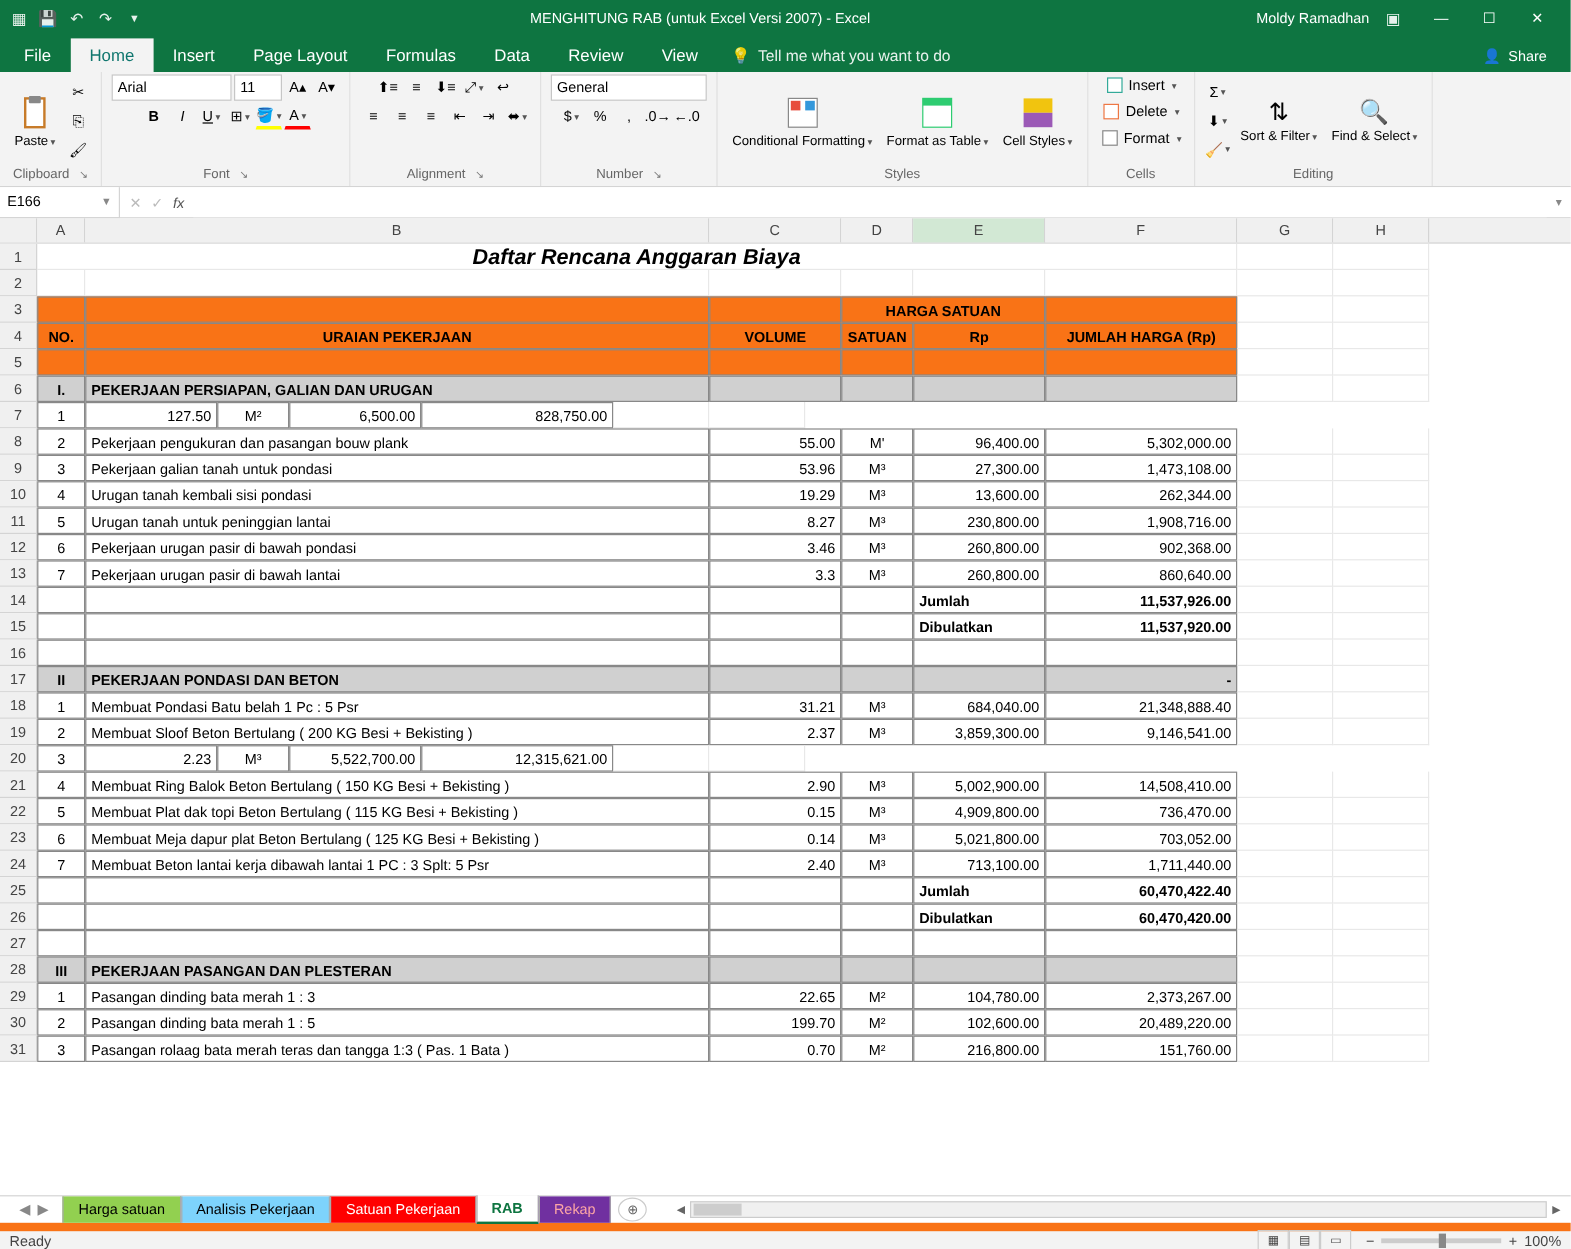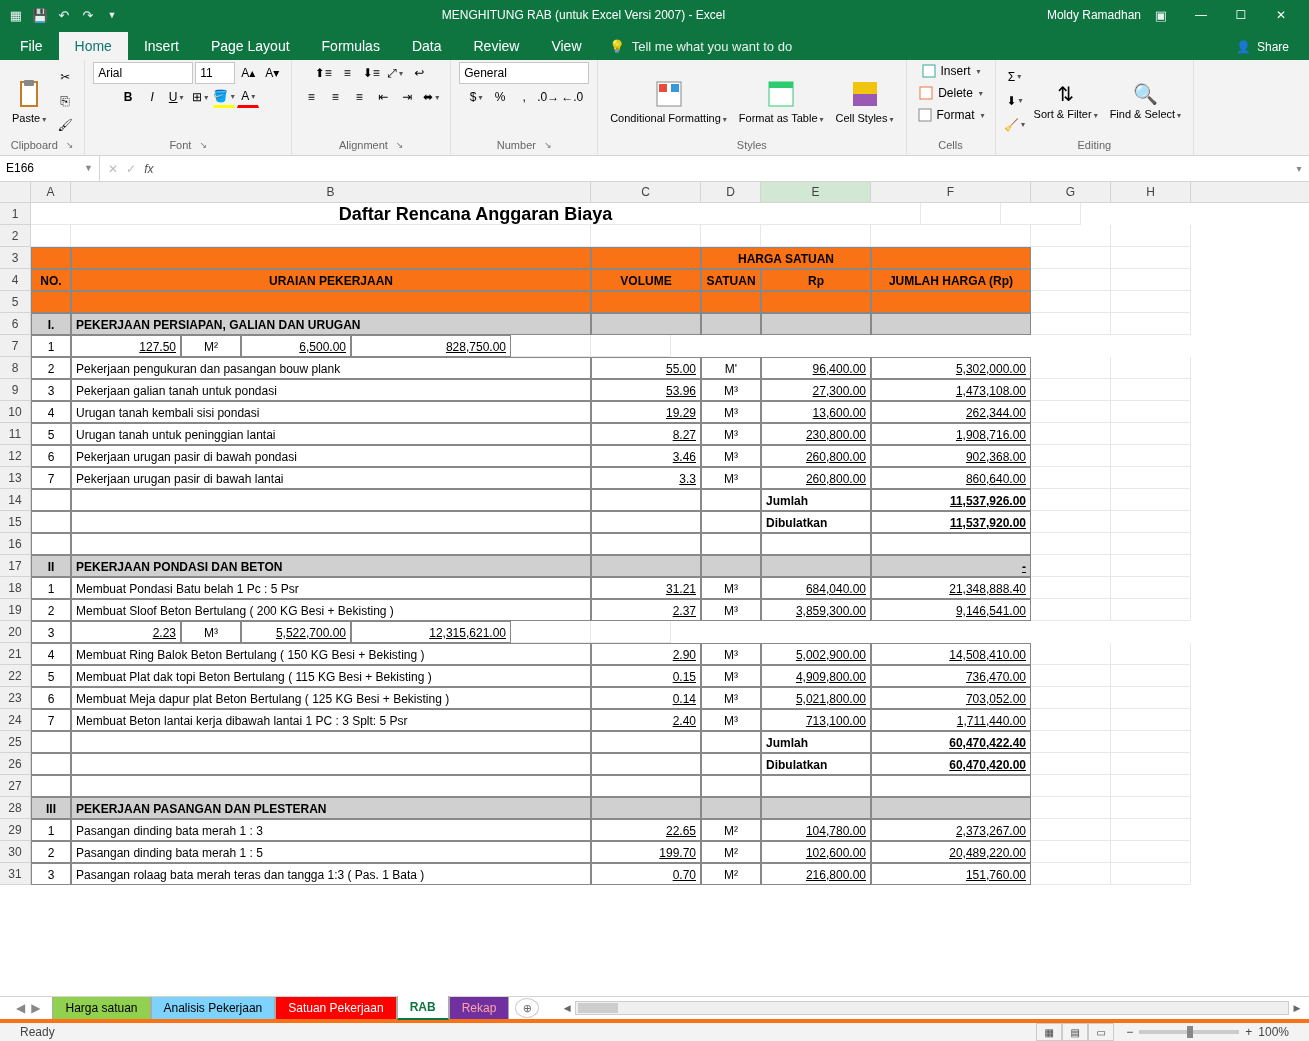--- a/index.html
+++ b/index.html
@@ -51,39 +51,39 @@
 .col-h { border-right: 1px solid #d4d4d4; text-align: center; font-size: 12px; color: #444; line-height: 21px; background: #f0f0f0; }
 .col-h.sel { background: #d2e8d4; }
 .rows-wrap { flex: 1; overflow: auto; }
 .row { display: flex; height: 22px; }
 .row-h { width: 31px; background: #f0f0f0; border-right: 1px solid #d4d4d4; border-bottom: 1px solid #d4d4d4; text-align: center; font-size: 12px; color: #444; line-height: 22px; flex-shrink: 0; }
 .cell { border-right: 1px solid #e8e8e8; border-bottom: 1px solid #e8e8e8; padding: 0 4px; font-size: 12px; line-height: 22px; overflow: hidden; white-space: nowrap; font-family: Arial; }
 .cell.b { border: 1px solid #888; }
 .header-orange { background: #f97316; font-weight: bold; text-align: center; border: 1px solid #888; }
 .section-gray { background: #d0d0d0; font-weight: bold; border: 1px solid #888; }
 .title-cell { font-size: 18px; font-weight: bold; text-align: center; font-family: Arial; }
-.c-right { text-align: right; text-decoration: underline; }
+.c-right { text-align: right; }
 .c-center { text-align: center; }
 .bold { font-weight: bold; }
 
 .sheet-tabs { background: #fff; border-top: 1px solid #d4d4d4; height: 23px; display: flex; align-items: center; padding: 0 4px; }
 .nav-arrows { display: flex; gap: 6px; padding: 0 12px; color: #888; }
 .sheet-tab { padding: 2px 12px; font-size: 12px; border: 1px solid #aaa; border-top: none; border-bottom: none; cursor: pointer; line-height: 18px; }
 .sheet-tab.green { background: #92d050; }
 .sheet-tab.yellow { background: #7dd3fc; }
 .sheet-tab.red { background: #ff0000; color: #fff; }
 .sheet-tab.active { background: #fff; color: #0e7541; font-weight: bold; border-bottom: 2px solid #0e7541; }
 .sheet-tab.purple { background: #7030a0; color: #fca5a5; }
 .add-sheet { width: 24px; height: 20px; display: flex; align-items: center; justify-content: center; border: 1px solid #ccc; border-radius: 50%; margin-left: 6px; font-size: 11px; color: #666; cursor: pointer; }
 .hscroll { flex: 1; margin-left: 20px; display: flex; align-items: center; }
 .hscroll-bar { flex: 1; height: 14px; background: #f0f0f0; border: 1px solid #ccc; position: relative; }
 .hscroll-thumb { position: absolute; left: 2px; top: 1px; width: 40px; height: 10px; background: #cdcdcd; }
 .hscroll-arrow { width: 16px; font-size: 9px; color: #666; text-align: center; }
 
-.status-bar { background: #f3f3f3; border-top: 4px solid #f97316; height: 22px; display: flex; align-items: center; padding: 0 20px; font-size: 12px; color: #444; }
+.status-bar { background: #f3f3f3; border-top: 7px solid #f97316; height: 22px; display: flex; align-items: center; padding: 0 8px; font-size: 12px; color: #444; }
 .status-bar .views { margin-left: auto; display: flex; gap: 0; }
 .view-btn { width: 26px; height: 18px; border: 1px solid #ccc; display: flex; align-items: center; justify-content: center; font-size: 10px; }
 .zoom { display: flex; align-items: center; gap: 6px; margin-left: 12px; }
 .zoom-slider { width: 100px; height: 4px; background: #ccc; position: relative; }
 .zoom-slider .thumb { position: absolute; left: 48px; top: -4px; width: 6px; height: 12px; background: #888; }
 
 
 .cA { width: 40px; } .cB { width: 520px; } .cC { width: 110px; } .cD { width: 60px; } .cE { width: 110px; } .cF { width: 160px; } .cG { width: 80px; } .cH { width: 80px; }
 </style>
 </head>
@@ -327,21 +327,21 @@
     <div class="col-h cC">C</div>
     <div class="col-h cD">D</div>
     <div class="col-h cE sel">E</div>
     <div class="col-h cF">F</div>
     <div class="col-h cG">G</div>
     <div class="col-h cH">H</div>
   </div>
   <div class="rows-wrap" id="rows">
       <div class="row">
         <div class="row-h">1</div>
-        <div class="cell title-cell" style="width: 890px;">Daftar Rencana Anggaran Biaya</div>
+        <div class="cell title-cell" style="width: 1000px; font-style: italic;">Daftar Rencana Anggaran Biaya</div>
         <div class="cell cG"></div>
         <div class="cell cH"></div>
       </div>
       <div class="row">
         <div class="row-h">2</div>
         <div class="cell cA"></div>
         <div class="cell cB"></div>
         <div class="cell cC"></div>
         <div class="cell cD"></div>
         <div class="cell cE"></div>

